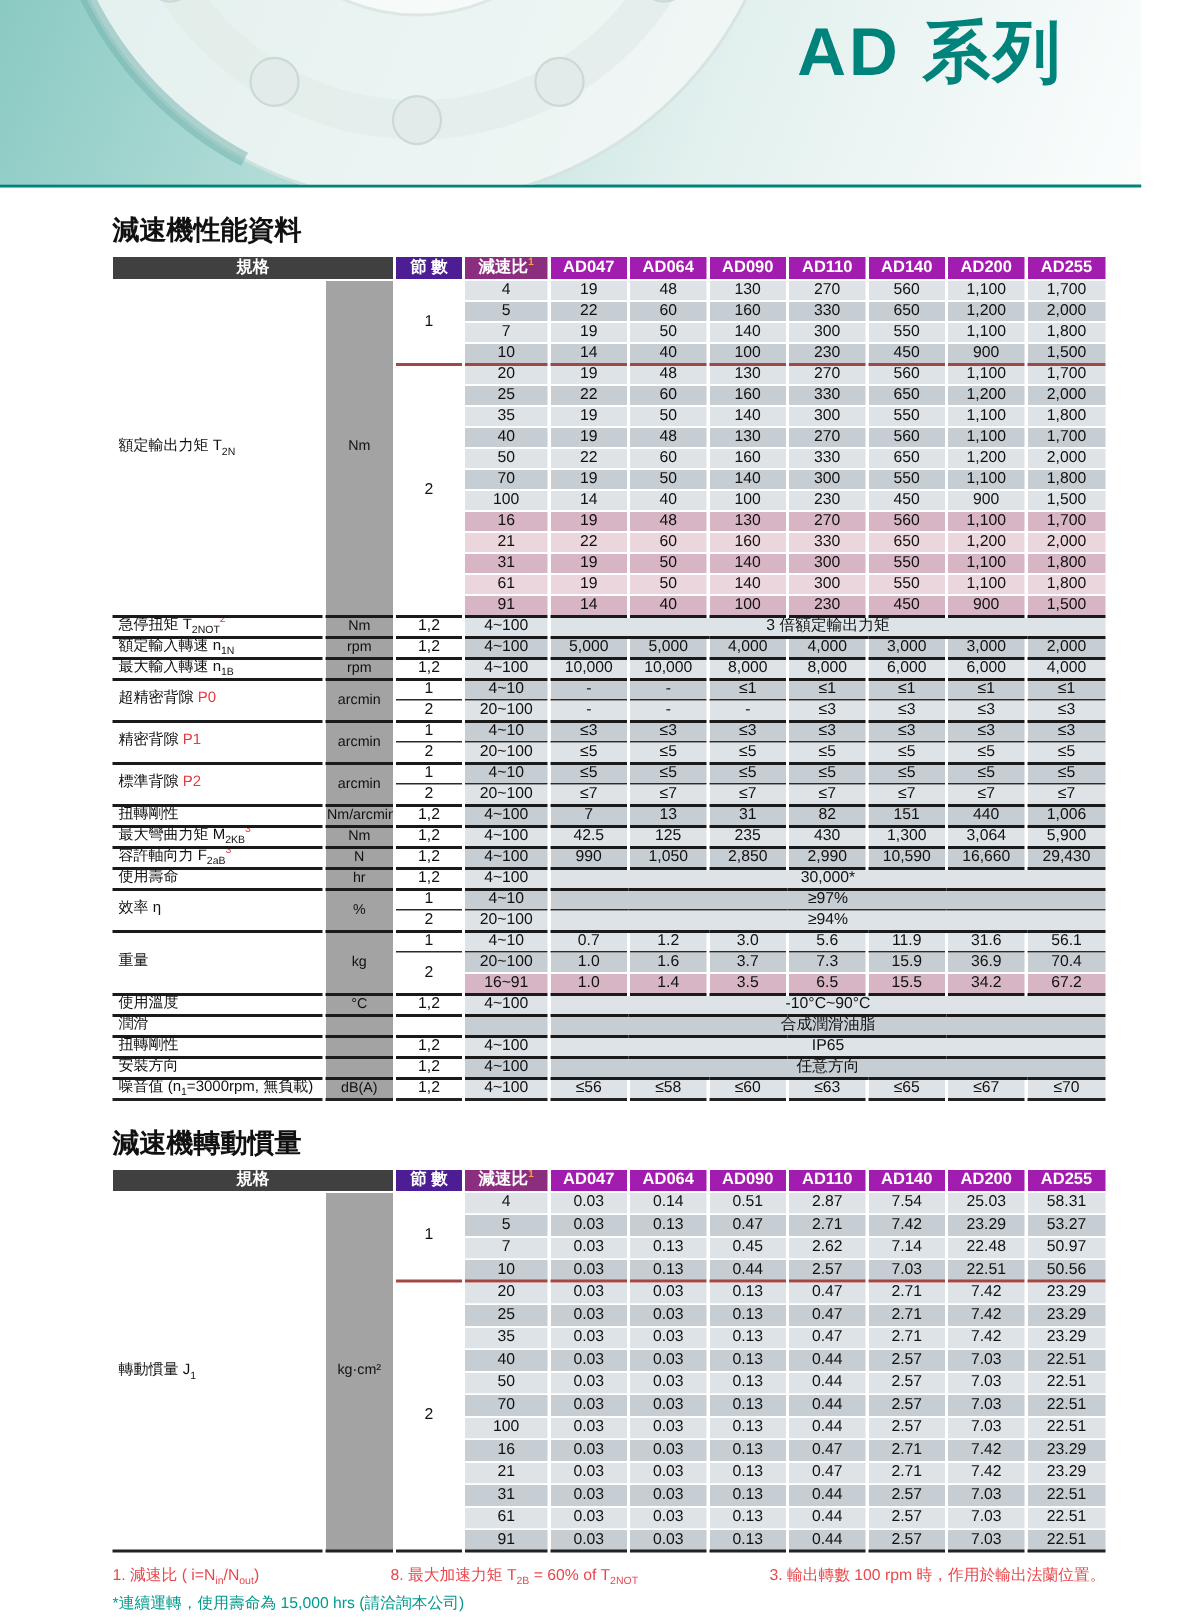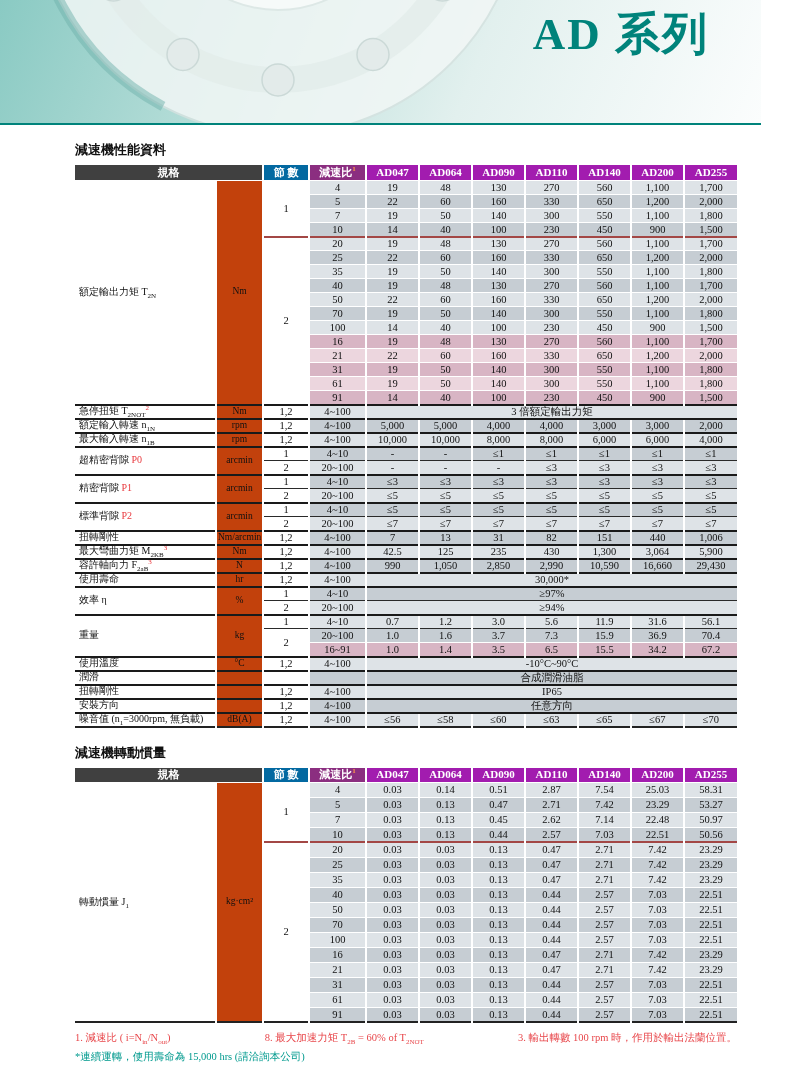--- a/index.html
+++ b/index.html
@@ -1,49 +1,49 @@
 <!DOCTYPE html>
 <html><head>
 <meta charset="utf-8">
 <style>
   * { margin:0; padding:0; box-sizing:border-box; }
   html,body { background:#fff; }
   body { font-family:"Liberation Sans","DejaVu Sans",sans-serif; }
-  .page { position:relative; width:761px; height:1078px; background:#fff; overflow:hidden;font-family:Liberation Serif, serif; }
+  .page { position:relative; width:761px; height:1078px; background:#fff; overflow:hidden; }
 
   
   .banner { position:relative; height:125px; overflow:hidden;
     background:linear-gradient(112deg,#8acac3 0%,#b5ddd8 30%,#e2f0ee 62%,#fbfdfd 100%);
     border-bottom:2px solid #00837b; }
   .flange { position:absolute; left:28px; top:0; }
   .brand { position:absolute; right:52px; top:10px; text-align:right; }
   .series { font-size:45px; font-weight:bold; color:#00837b; letter-spacing:2px; line-height:1.1; }
   .subtitle { font-size:29px; font-weight:bold; color:#1f1f1f; letter-spacing:7px; margin-top:4px; }
 
   
   .content { padding:0 50px 0 75px; }
-  .sec-title { font-size:13px; font-weight:bold; color:#111; margin:16px 0 5px; }
+  .sec-title { font-size:18px; font-weight:bold; color:#111; margin:16px 0 5px; }
 
   table { border-collapse:collapse; table-layout:fixed; width:662px;
     border-top:1px solid #222; border-bottom:2px solid #222; }
   th,td { font-size:10.5px; color:#111; text-align:center; height:14px;
     padding:0 1px; line-height:1.05; border-top:1px solid #fff; border-left:2px solid #fff;
     overflow:hidden; white-space:nowrap; }
   #t2 th, #t2 td { height:15px; }
   .c1 { border-left:none; }
 
   thead th { color:#fff; font-weight:bold; font-size:11px; height:16px; }
   .h-spec  { background:#404040; }
-  .h-stage { background:#0369a1; }
+  .h-stage { background:#4c1d95; }
   .h-ratio { background:#8b2e80; }
   .h-ratio sup { color:#ff9a46; }
   .h-model { background:#a21caf; }
 
   .lbl  { background:#fff; text-align:left; padding-left:4px; font-weight:normal; font-size:10px; }
-  .unit { background:#c2410c; font-size:9.5px; }
+  .unit { background:#a3a3a3; font-size:9.5px; }
   .stage{ background:#fff; }
   .sh-l  { background:#dee3e7; }
   .sh-d  { background:#c6cdd3; }
   .sh-pd { background:#d8b5c4; }
   .sh-pl { background:#ecd6de; }
 
   .g-start th, .g-start td { border-top:2px solid #1a1a1a; }
   .bt-red { border-top:2px solid #a34745 !important; }
   .bt-sub { border-top:1px solid #2a2a2a !important; }
 

